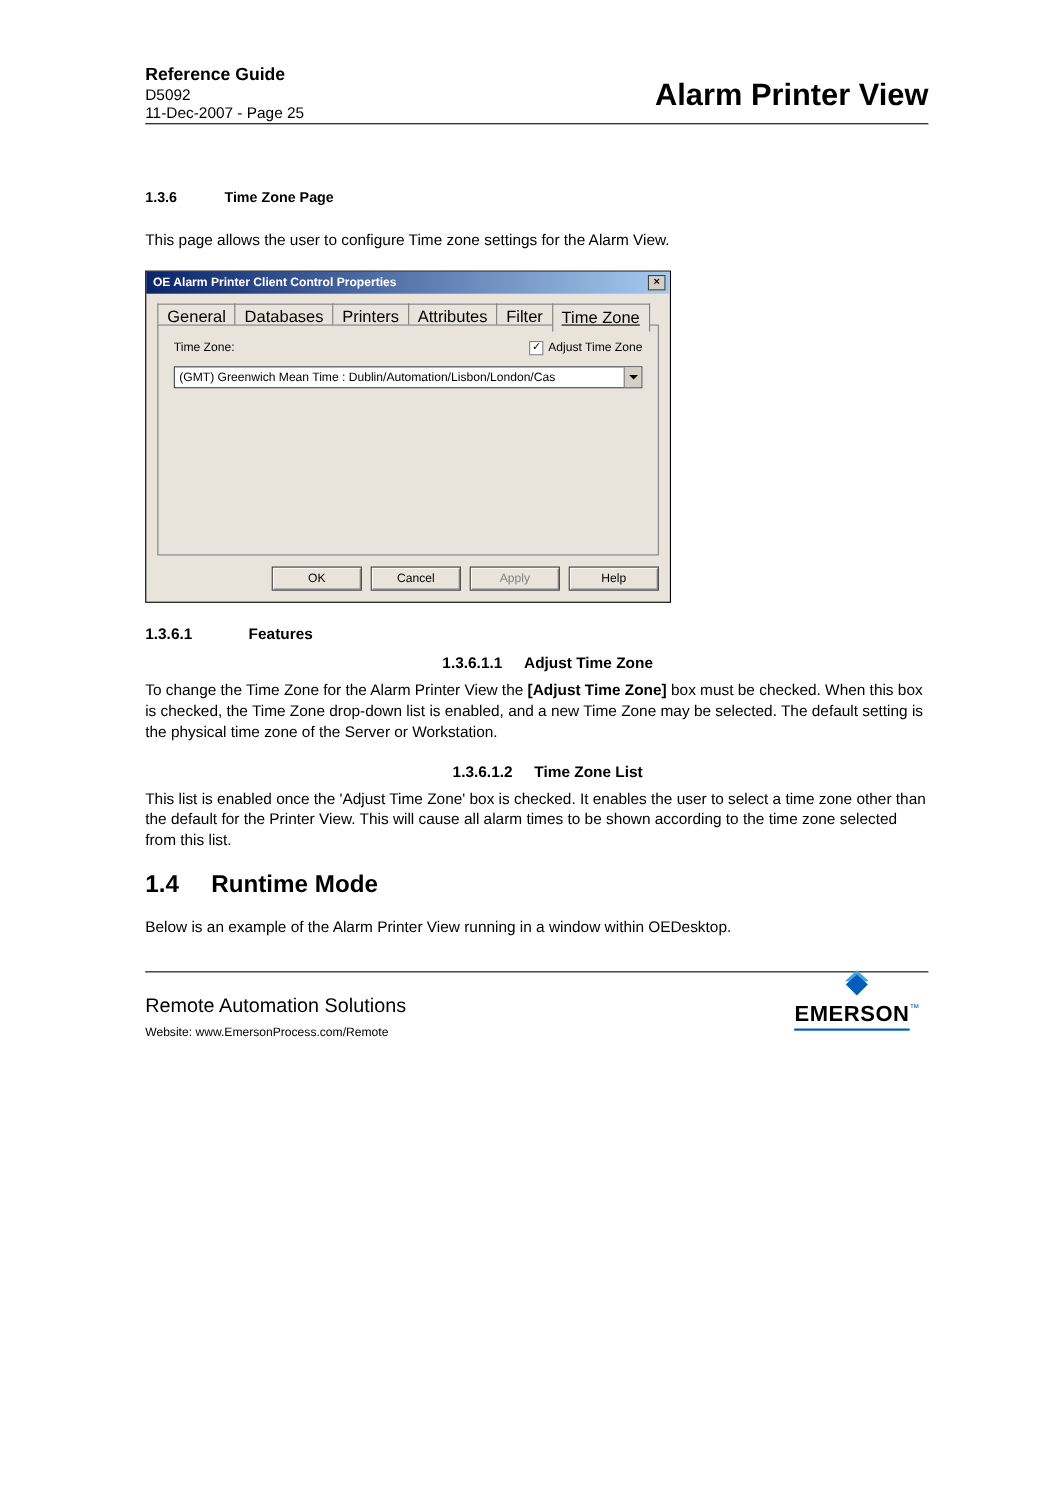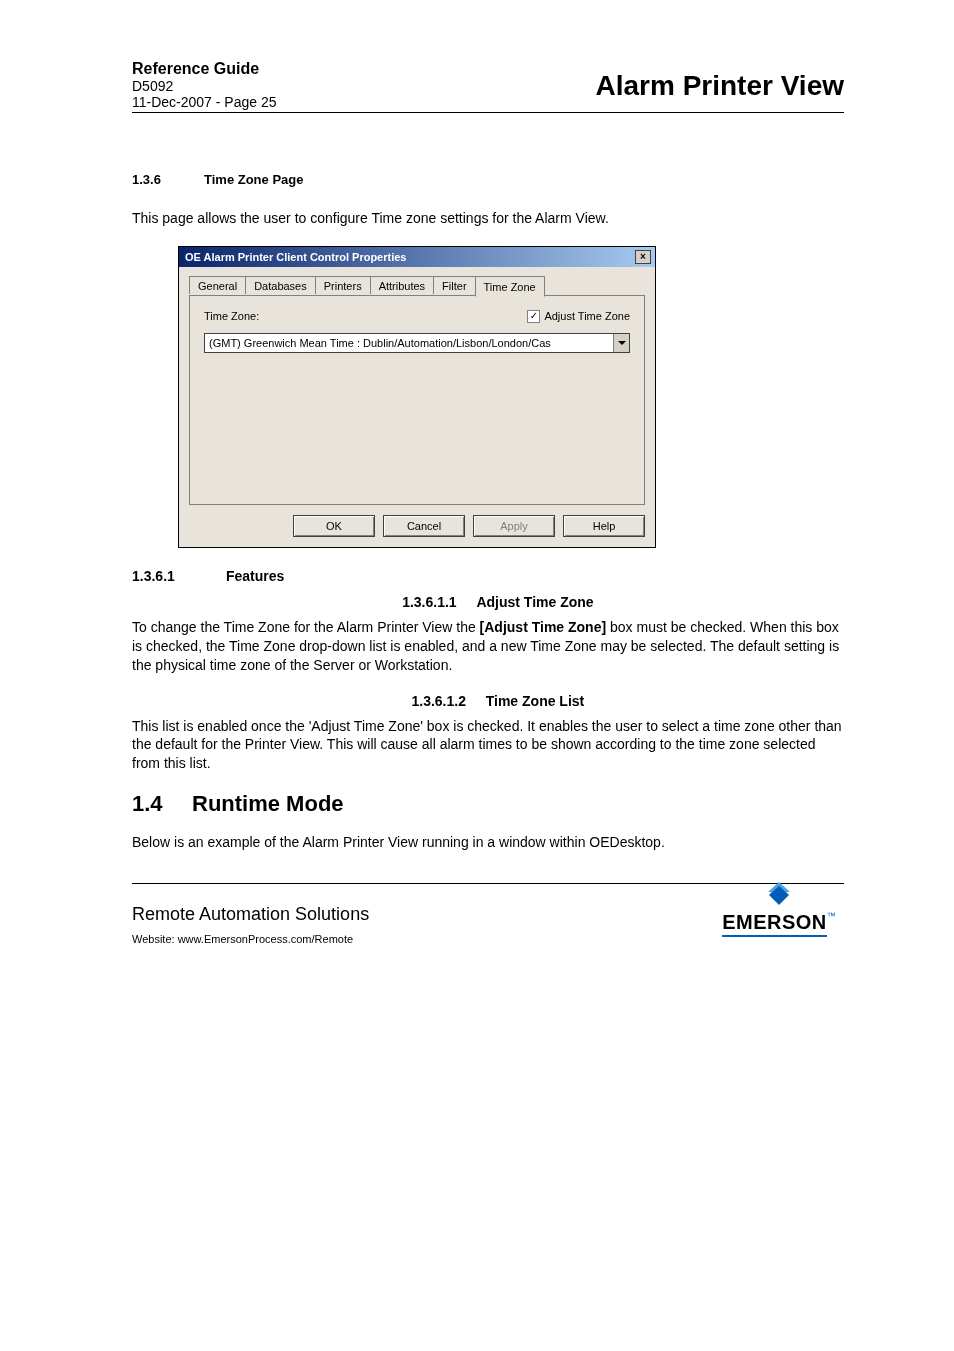--- a/index.html
+++ b/index.html
@@ -16,27 +16,27 @@
   .h5 { font-weight: bold; font-size: 14px; margin-top: 14px; margin-bottom: 10px; }
   .h5 .num { display: inline-block; width: 94px; }
   .h6 { font-weight: bold; font-size: 14px; margin-top: 10px; margin-bottom: 8px; text-align: center; }
   .h6 .num { display: inline-block; width: 94px; }
   .h2 { font-weight: bold; font-size: 22px; margin-bottom: 16px; }
   .h2 .num { display: inline-block; width: 60px; }
   .bold { font-weight: bold; }
 
   
   .dlg-wrap { margin: 4px 0 20px 0; }
-  .dlg { width: 478px; border: 1px solid #000; background: #e8e4dc; font-family: Tahoma, Arial, sans-serif; font-size: 11px; margin-left: 46px; }
+  .dlg { width: 478px; border: 1px solid #000; background: #e8e4dc; font-family: Tahoma, Arial, sans-serif; font-size: 11px; }
   .titlebar { background: linear-gradient(to right, #0a246a, #a6caf0); color: #fff; font-weight: bold; font-size: 11px; padding: 3px 4px 3px 6px; display: flex; align-items: center; justify-content: space-between; }
   .closebtn { width: 16px; height: 14px; background: #d4d0c8; border: 1px solid #404040; color: #000; font-weight: bold; font-size: 10px; text-align: center; line-height: 11px; cursor: default; }
   .dlg-body { padding: 8px 10px 10px 10px; }
   .tabs { position: relative; height: 20px; }
-  .tabs span { display: inline-block; padding: 3px 8px 2px 8px; border: 1px solid #808080; border-bottom: none; background: #e8e4dc; margin-right: -1px; font-size: 11px; color: #000; position: relative; cursor: default; }
-  .tabs span.active { background: #e8e4dc; padding-top: 4px; padding-bottom: 3px; z-index: 2; border-bottom: 1px solid #e8e4dc; top: 1px; }
+  .tabs span { display: inline-block; padding: 3px 8px 2px 8px; border: 1px solid #808080; border-bottom: none; background: #e8e4dc; margin-right: -1px; font-size: 15px; color: #000; position: relative; cursor: default; }
+  .tabs span.active { background: #e8e4dc; padding-top: 4px; padding-bottom: 3px; z-index: 2; border-bottom: 1px solid #e8e4dc; top: 1px; text-decoration: underline; }
   .tabpane { border: 1px solid #808080; background: #e8e4dc; padding: 14px 14px 14px 14px; height: 210px; position: relative; }
   .tz-row { display: flex; justify-content: space-between; align-items: center; margin-bottom: 10px; }
   .tz-label { font-size: 11px; }
   .checkbox-row { display: flex; align-items: center; gap: 4px; font-size: 11px; }
   .chkbox { width: 13px; height: 13px; background: #fff; border: 1px solid #808080; display: inline-flex; align-items: center; justify-content: center; font-size: 10px; line-height: 10px; }
   .tz-select { display: flex; align-items: center; border: 1px solid #404040; background: #fff; height: 20px; width: 100%; }
   .tz-select .seltext { flex: 1; padding: 0 4px; font-size: 11px; white-space: nowrap; overflow: hidden; }
   .tz-select .selbtn { width: 16px; height: 18px; background: #d4d0c8; border-left: 1px solid #808080; display: flex; align-items: center; justify-content: center; }
   .tz-select .selbtn .tri { width: 0; height: 0; border-left: 4px solid transparent; border-right: 4px solid transparent; border-top: 4px solid #000; }
   .btnrow { display: flex; justify-content: flex-end; gap: 8px; margin-top: 10px; }

